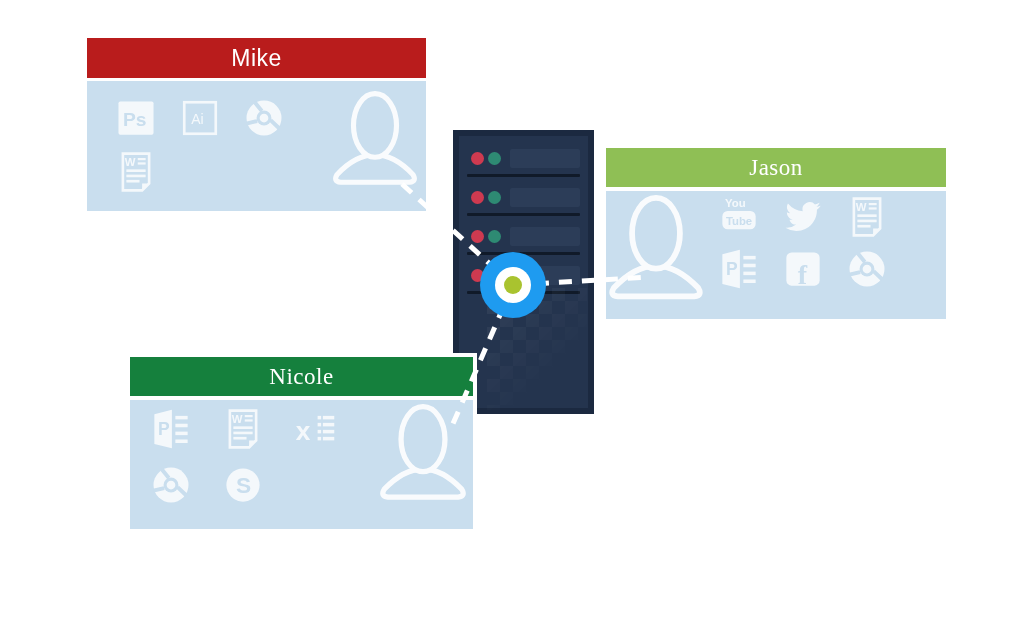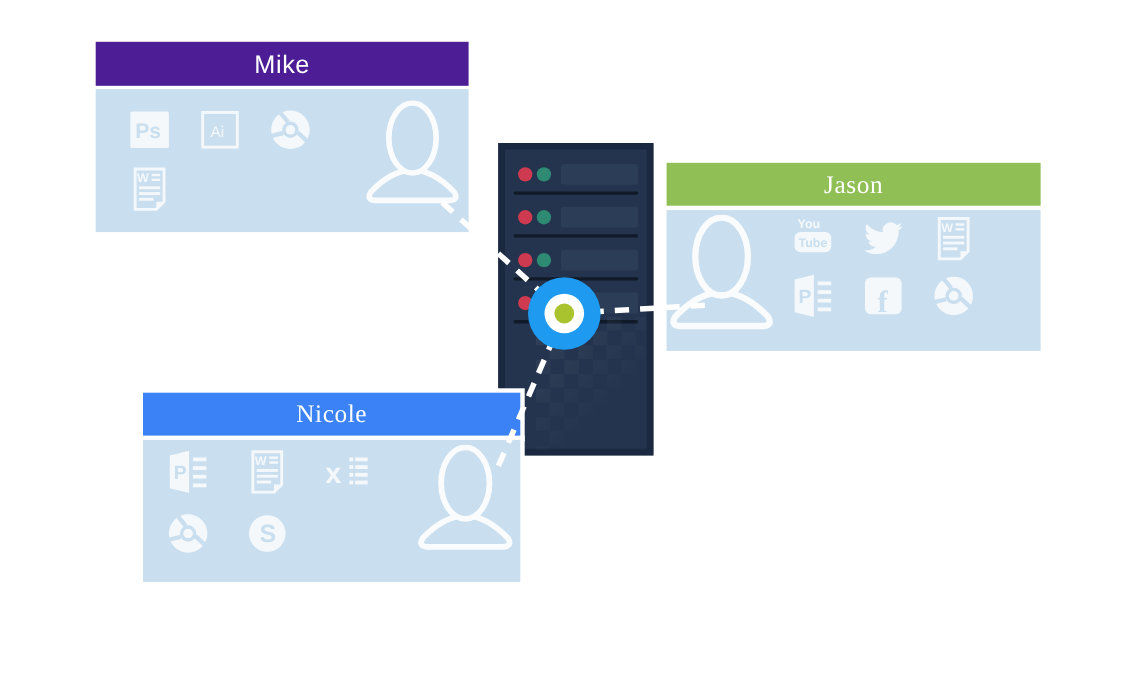--- a/index.html
+++ b/index.html
@@ -161,21 +161,21 @@
          <span class="led" style="background:#ce3a50"></span>
          <span class="led" style="background:#2e8a73"></span>
          <div class="handle" style="background:#2c3d58"></div>
        </div>
        <div class="sep"></div>
       </div>
     <div class="checker"></div>
   </div>
 
   <div class="card card-mike">
-    <div class="card-header" style="background: #4c1d95;">
+    <div class="card-header" style="background: #b91c1c;">
       <span class="card-title">Mike</span>
     </div>
     <div class="card-body">
       <div class="apps">
           <svg class="app-icon" viewBox="0 0 48 48">
             <use href="#sym-photoshop"></use>
           </svg>
           <svg class="app-icon" viewBox="0 0 48 48">
             <use href="#sym-illustrator"></use>
           </svg>
@@ -217,21 +217,21 @@
             <use href="#sym-facebook"></use>
           </svg>
           <svg class="app-icon" viewBox="0 0 48 48">
             <use href="#sym-chrome"></use>
           </svg>
         </div>
     </div>
   </div>
 
   <div class="card card-nicole outlined">
-    <div class="card-header" style="background: #3b82f6;">
+    <div class="card-header" style="background: #15803d;">
       <span class="card-title">Nicole</span>
     </div>
     <div class="card-body">
       <div class="apps">
           <svg class="app-icon" viewBox="0 0 48 48">
             <use href="#sym-publisher"></use>
           </svg>
           <svg class="app-icon" viewBox="0 0 48 48">
             <use href="#sym-word"></use>
           </svg>

